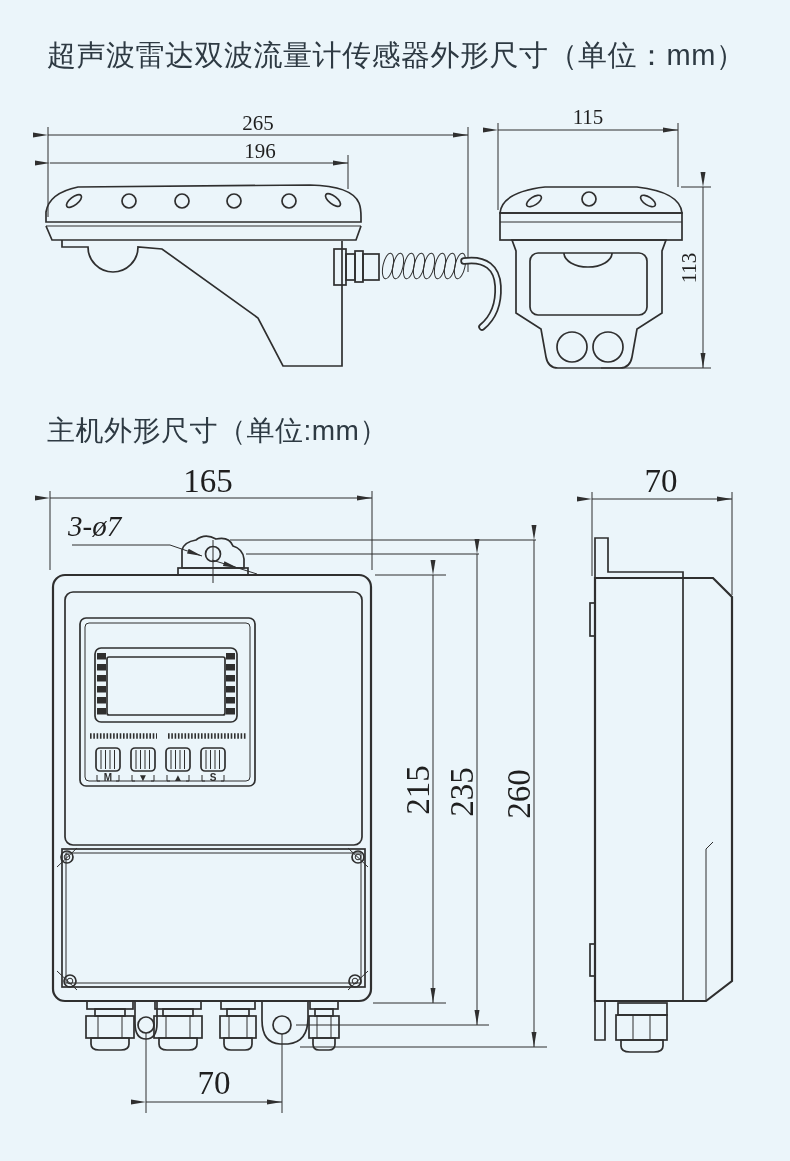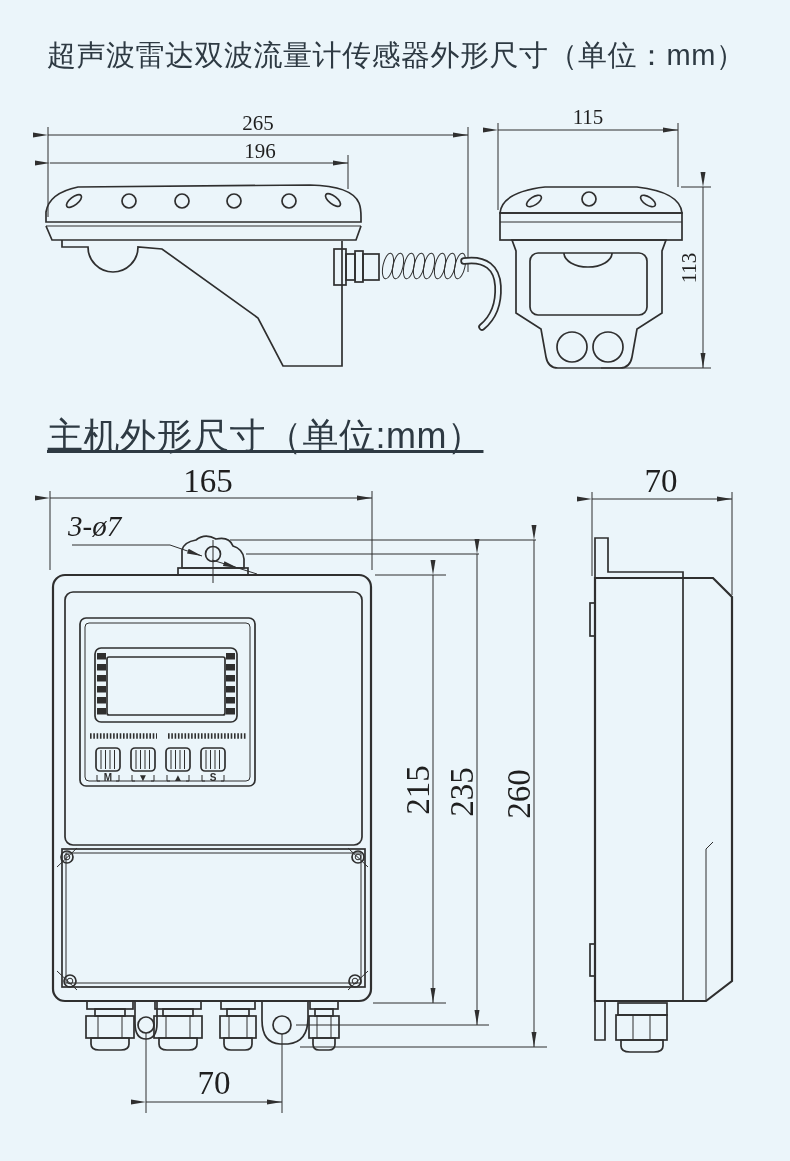--- a/index.html
+++ b/index.html
@@ -11,21 +11,21 @@
     font-family:"Liberation Sans", sans-serif;
   }
   .title{
     position:absolute;
     color:#2e3a43;
     font-weight:500;
     letter-spacing:0.5px;
     white-space:nowrap;
   }
   #title-sensor{left:47px;top:36px;font-size:29px;}
-  #title-main{left:47px;top:412px;font-size:36px;text-decoration:underline;}
+  #title-main{left:47px;top:412px;font-size:28px;}
   svg{position:absolute;left:0;}
   #svg-sensor{top:100px;}
   #svg-main{top:450px;}
   .ln{stroke:#2f2f2f;fill:none;stroke-width:1;}
   .md{stroke:#2f2f2f;fill:none;stroke-width:1.7;}
   .hv{stroke:#2f2f2f;fill:none;stroke-width:2.2;}
   .fin{fill:#2f2f2f;stroke:none;}
   .dimtxt{font-family:"Liberation Serif", serif;fill:#1f1f1f;}
   .dim-sm{font-size:21px;}
   .dim-lg{font-size:33px;}

